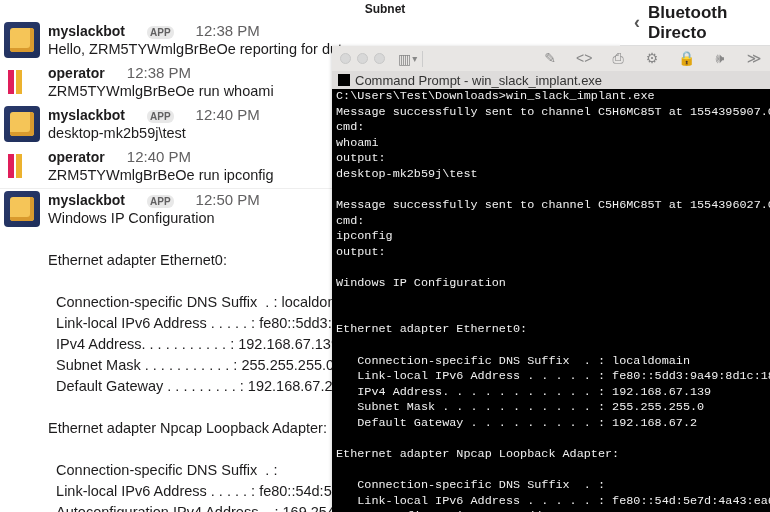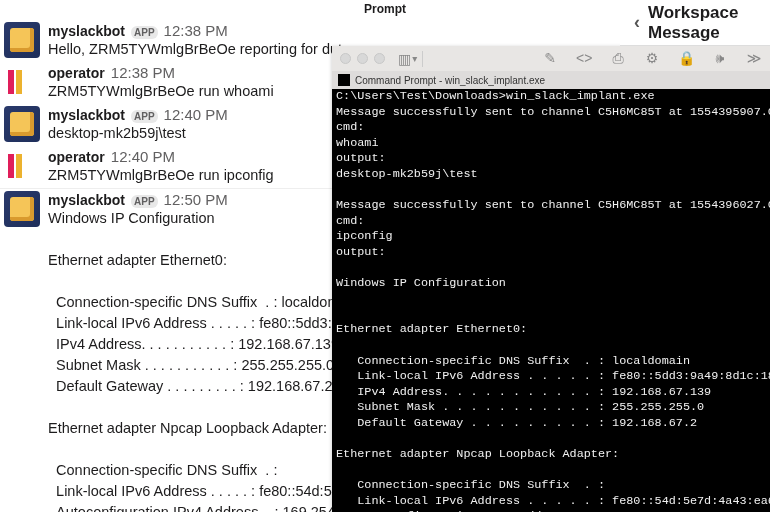--- a/index.html
+++ b/index.html
@@ -8,46 +8,46 @@
   .slack-pane { position: absolute; left: 0; top: 0; width: 770px; height: 512px; background: #fff; }
   .date-divider { text-align: center; font-size: 12px; font-weight: 700; color: #1d1c1d; padding: 2px 0 4px; }
   .msg { display: flex; padding: 2px 4px; }
   .avatar { width: 36px; height: 36px; border-radius: 4px; flex: 0 0 36px; margin-right: 8px; }
   .avatar-bot { background: linear-gradient(135deg,#2a3a6b 0%, #1e2e5a 100%); position:relative; }
   .avatar-bot::after { content:""; position:absolute; left:6px; top:6px; width:24px; height:24px; background:#f5c558; border-radius:3px; box-shadow: inset -4px -4px 0 #d99a2e; }
   .avatar-op { background:#fff; position:relative; }
   .avatar-op .bar1 { position:absolute; left:4px; top:6px; width:6px; height:24px; background:#e01e5a; }
   .avatar-op .bar2 { position:absolute; left:12px; top:6px; width:6px; height:24px; background:#ecb22e; }
   .msg-body { flex:1; min-width:0; }
-  .msg-head { display:flex; align-items:baseline; gap:6px; }
+  .msg-head { display:flex; align-items:baseline; gap:22px; }
   .sender { font-weight:900; color:#1d1c1d; font-size:14px; }
   .app-badge { font-size:10px; font-weight:700; color:#616061; background:#e8e8e8; padding:1px 3px; border-radius:6px; }
   .ts { font-size:15px; color:#616061; }
   .msg-text { color:#1d1c1d; font-size:14.5px; line-height:1.45; white-space:pre-wrap; }
   .hr { border:0; border-top:1px solid #eee; margin:0; }
   
   .workspace-head { position:absolute; right:0; top:0; width:150px; height:46px; background:#fff; border-bottom:1px solid #ddd; display:flex; align-items:center; padding-left:14px; font-size:17px; font-weight:700; color:#1d1c1d; z-index:5; }
   .workspace-back { font-size:18px; margin-right:8px; color:#555; }
   
   .cmd-window { position:absolute; left:332px; top:46px; width:438px; height:466px; background:#000; box-shadow:-1px 0 3px rgba(0,0,0,.15); z-index:4; display:flex; flex-direction:column; }
   .cmd-chrome { height:25px; background:#e8e6e4; display:flex; align-items:center; padding:0 8px; gap:3px; }
   .traffic { display:flex; gap:6px; margin-right:10px; }
   .dot { width:11px; height:11px; border-radius:50%; background:#d8d8d8; border:1px solid #c8c8c8; }
   .tbicons { display:flex; gap:18px; margin-left:auto; color:#888; font-size:14px; }
   .tbicons span { width:16px; text-align:center; }
   .tbsep { width:1px; height:16px; background:#ccc; margin:0 2px; }
-  .cmd-title { height:18px; background:#dedcdb; display:flex; align-items:center; padding-left:6px; font-size:10px; color:#333; gap:5px; }
+  .cmd-title { height:18px; background:#dedcdb; display:flex; align-items:center; padding-left:6px; font-size:13px; color:#333; gap:5px; }
   .cmd-title-icon { width:12px; height:12px; background:#000; display:inline-block; }
   .cmd-body { flex:1; background:#000; color:#f1f1f1; font-family:"Consolas","Courier New",monospace; font-size:11.8px; line-height:1.32; padding:0 4px; white-space:pre; overflow:hidden; }
 </style>
 </head>
 <body>
 
 <div class="slack-pane">
-  <div class="date-divider">Prompt</div>
+  <div class="date-divider">Subnet</div>
   <div id="slack-msgs">
       <div class="msg">
         <div class="avatar avatar-bot"></div>
         <div class="msg-body">
           <div class="msg-head">
             <span class="sender">myslackbot</span>
             <span class="app-badge">APP</span>
             <span class="ts">12:38 PM</span>
           </div>
           <div class="msg-text">Hello, ZRM5TYWmlgBrBeOe reporting for duty.</div>
@@ -120,21 +120,21 @@
 Ethernet adapter Bluetooth Network Connection:
 
   Media State . . . . . . . . . . . : Media disconnected</div>
         </div>
       </div>
     </div>
 </div>
 
 <div class="workspace-head">
   <span class="workspace-back">‹</span>
-  <span>Workspace Message</span>
+  <span>Bluetooth Directo</span>
 </div>
 
 <div class="cmd-window">
   <div class="cmd-chrome">
     <div class="traffic">
       <div class="dot"></div>
       <div class="dot"></div>
       <div class="dot"></div>
     </div>
     <span style="color:#888;">▥</span>

